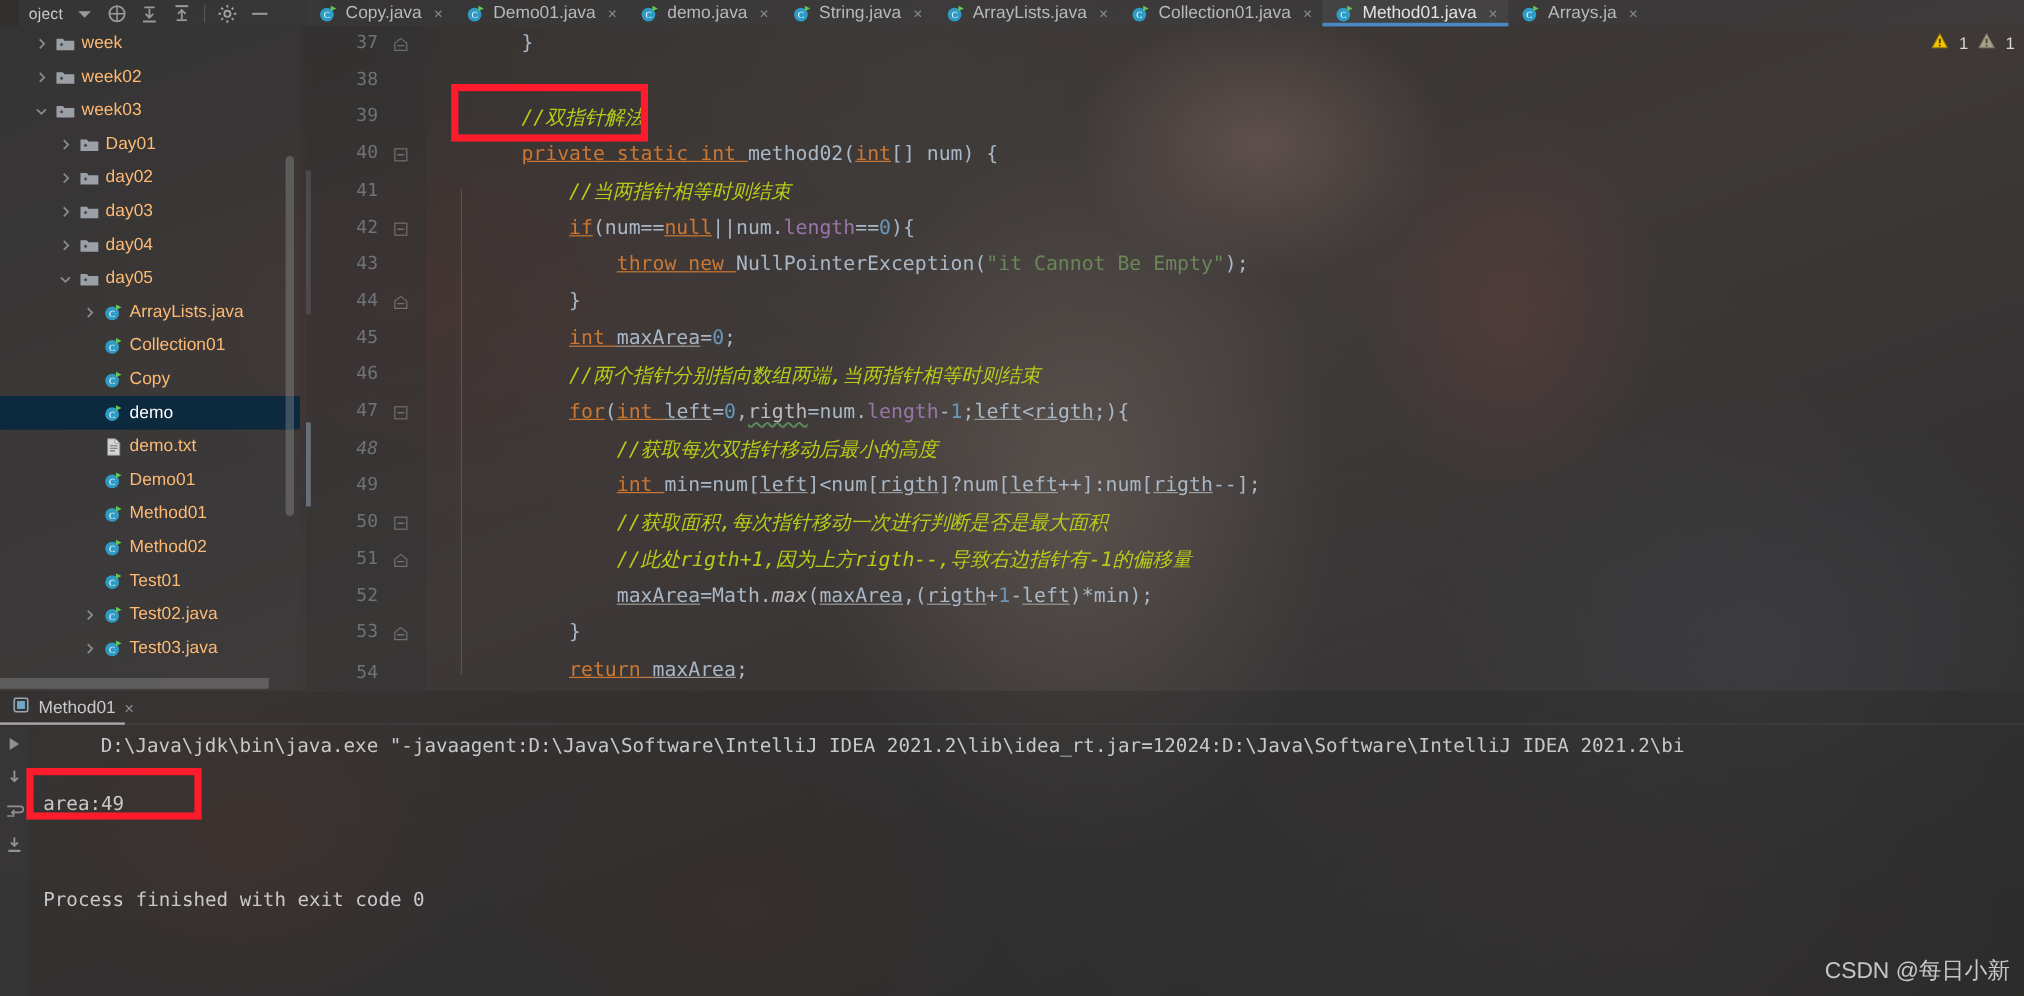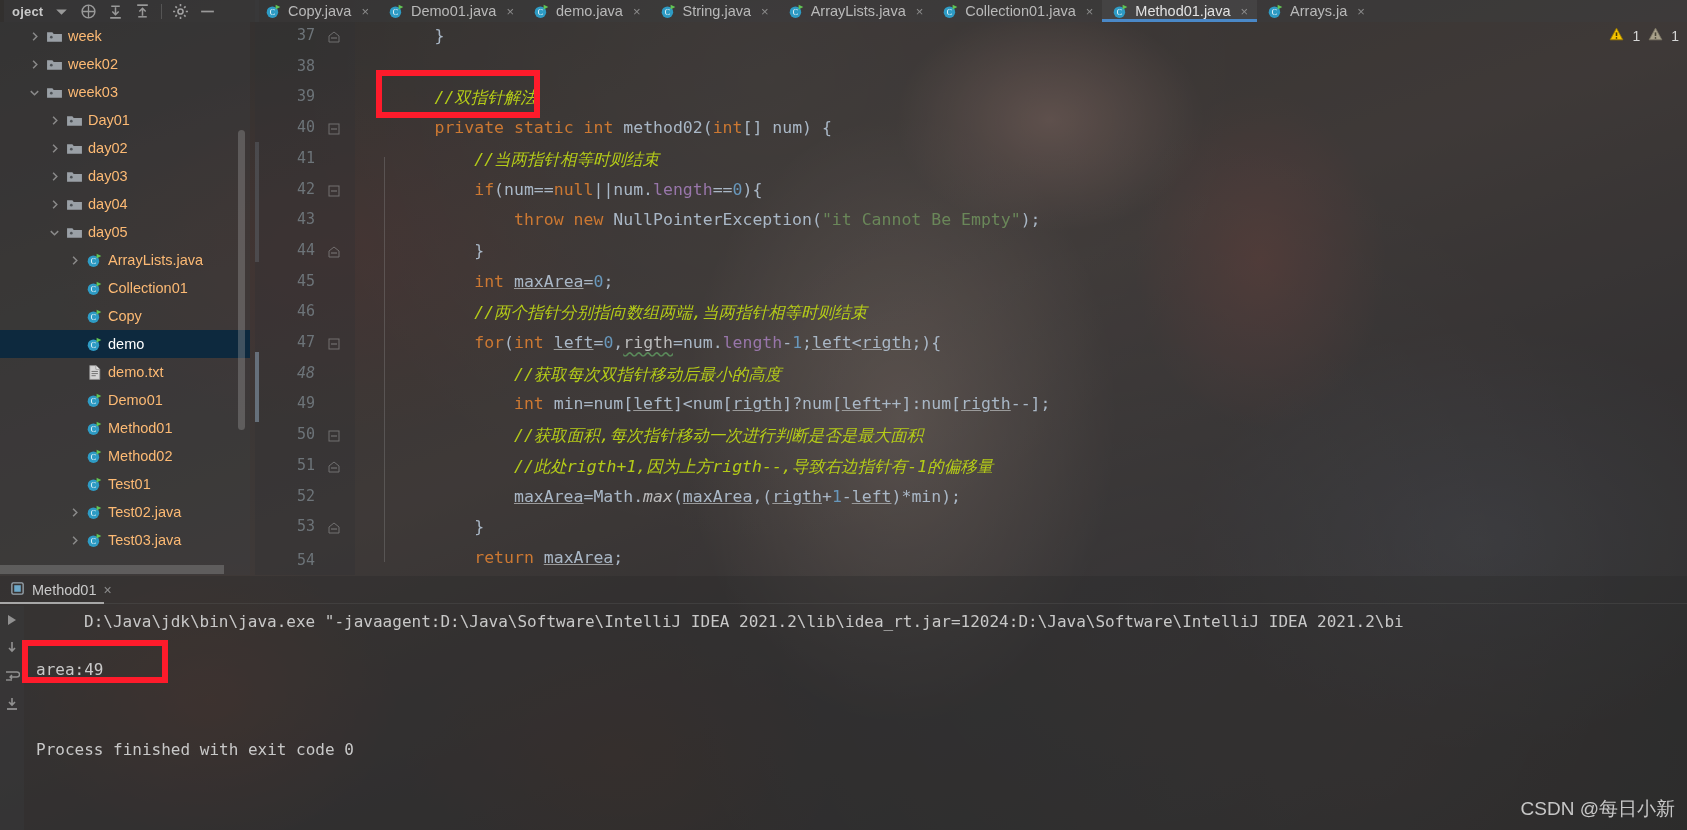--- a/index.html
+++ b/index.html
@@ -31,24 +31,23 @@
       radial-gradient(circle at 1140px 600px, rgba(255,255,255,.05), rgba(0,0,0,0) 38%);
   }
 
   
   #scrim{ position:absolute; inset:0; background:rgba(43,43,43,.55); z-index:1;}
 
   #root{ position:absolute; inset:0; z-index:2; }
 
   
   #toolbar{
-    position:absolute; left:4px; top:0; width:255px; height:22px;
+    position:absolute; left:16px; top:0; width:255px; height:22px;
     display:flex; align-items:center; gap:10px; padding-left:8px;
     background:rgba(60,63,65,.42);
-    font-weight:bold;
   }
   .tb-label{ font-size:13px; color:#c9c9c9; letter-spacing:.2px;}
   .tb-ico{ width:17px; height:17px; opacity:.72; display:block;}
   .tb-sep{ width:1px; height:15px; background:#6a6a6a; opacity:.6;}
 
   
   #tree{
     position:absolute; left:0; top:22px; width:250px; height:553px;
     background:rgba(60,63,65,.30);
     font-size:14.5px; overflow:hidden;
@@ -126,21 +125,21 @@
   #gutter-mark2{
     position:absolute; left:0; top:120px; width:4px; height:120px;
     background:rgba(120,130,140,.30);
   }
 
   .cline{
     position:absolute; left:100px; white-space:pre;
     font-family:"DejaVu Sans Mono","Liberation Mono",monospace;
     font-size:16.5px; letter-spacing:0px;
   }
-  .kw   { color:#cc7832; }
+  .kw   { color:#cc7832;text-decoration:underline; }
   .cmt  { color:#b5cc18; font-style:italic; }
   .str  { color:#6a8759; }
   .num  { color:#6897bb; }
   .fld  { color:#9876aa; }
   .pln  { color:#a9b7c6; }
   .loc  { color:#a9b7c6; text-decoration:underline; text-decoration-color:#9a9a9a;}
   .ital { font-style:italic; }
   .wavy { text-decoration: underline wavy #5a8a5a; text-underline-offset:3px; }
 
   

